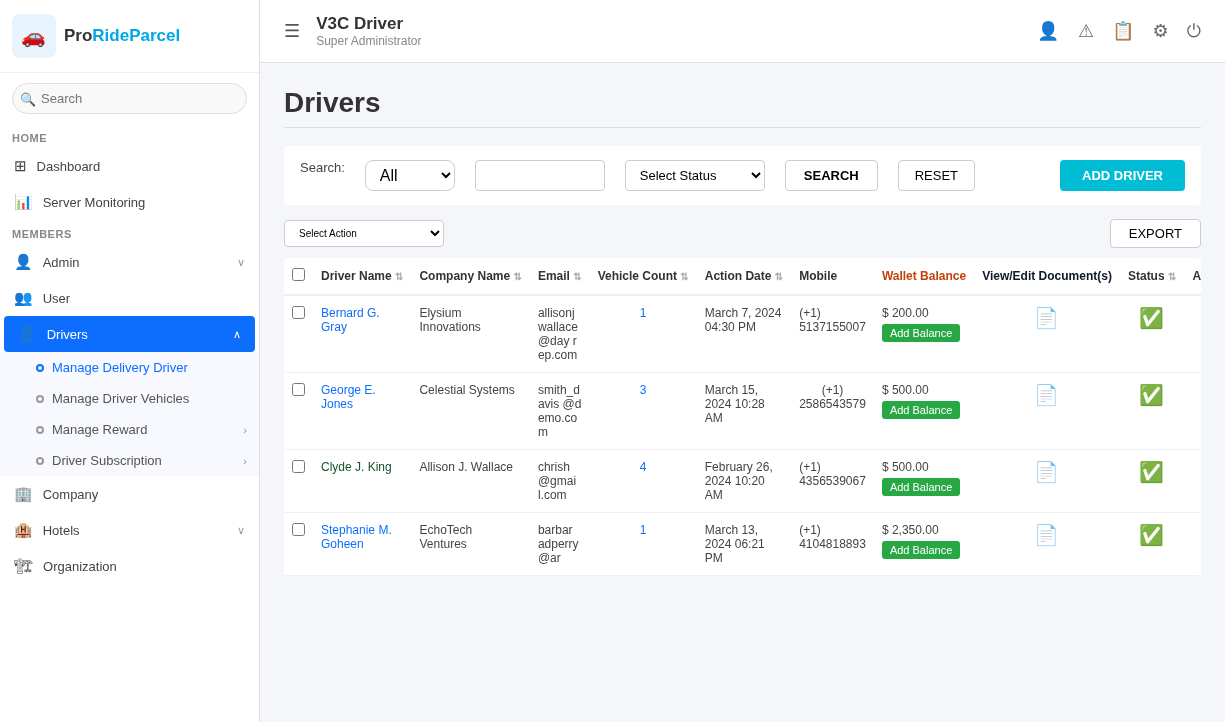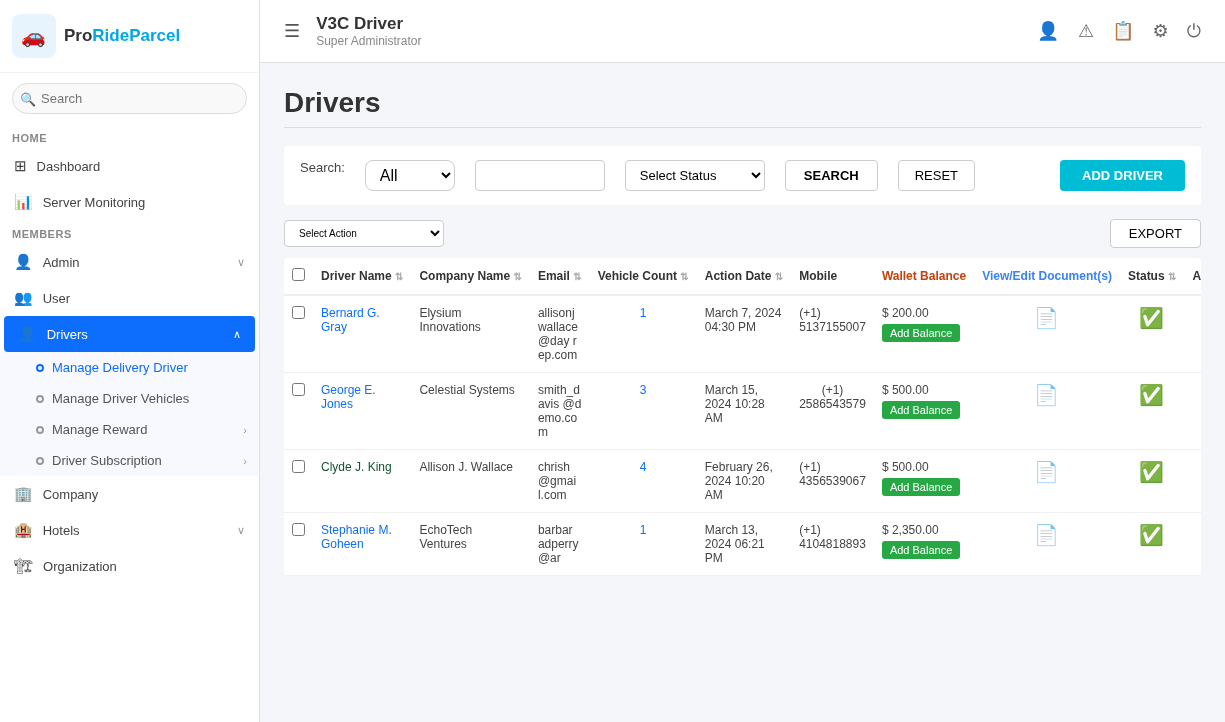--- a/index.html
+++ b/index.html
@@ -162,21 +162,21 @@
               <span>Email</span> <span style="color:#aaa;font-size:10px;">⇅</span>
             </th>
             <th style="padding:10px 8px;text-align:left;font-weight:600;color:#333;white-space:nowrap;">
               <span>Vehicle Count</span> <span style="color:#aaa;font-size:10px;">⇅</span>
             </th>
             <th style="padding:10px 8px;text-align:left;font-weight:600;color:#333;white-space:nowrap;">
               <span>Action Date</span> <span style="color:#aaa;font-size:10px;">⇅</span>
             </th>
             <th style="padding:10px 8px;text-align:left;font-weight:600;color:#333;white-space:nowrap;">Mobile</th>
             <th style="padding:10px 8px;text-align:left;font-weight:600;color:#c2410c;white-space:nowrap;">Wallet Balance</th>
-            <th style="padding:10px 8px;text-align:left;font-weight:600;color:#3b82f6;white-space:nowrap;">View/Edit Document(s)</th>
+            <th style="padding:10px 8px;text-align:left;font-weight:600;color:#0f172a;white-space:nowrap;">View/Edit Document(s)</th>
             <th style="padding:10px 8px;text-align:left;font-weight:600;color:#333;white-space:nowrap;">
               <span>Status</span> <span style="color:#aaa;font-size:10px;">⇅</span>
             </th>
             <th style="padding:10px 8px;text-align:left;font-weight:600;color:#333;">Action</th>
           </tr>
         </thead>
         <tbody>
 
           <tr style="border-bottom:1px solid #f0f0f0;">
             <td style="padding:10px 8px;"><input type="checkbox" style=""></td>

